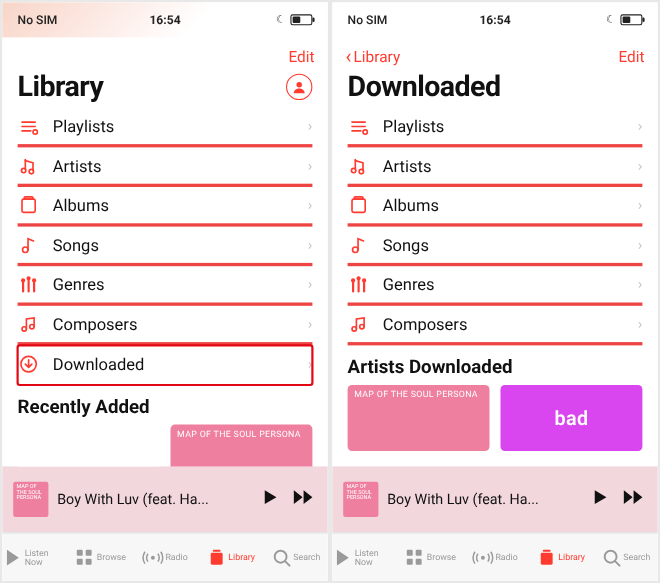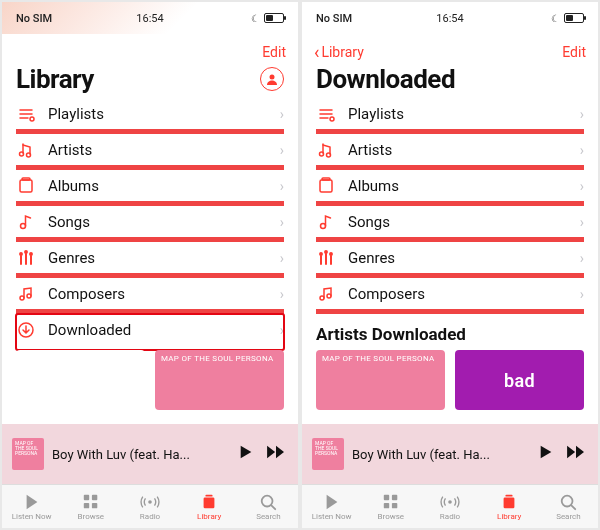--- a/index.html
+++ b/index.html
@@ -1,53 +1,53 @@
 <!DOCTYPE html>
 <html><head>
 <meta charset="utf-8">
 <style>
   * { box-sizing: border-box; margin: 0; padding: 0; font-family: -apple-system, BlinkMacSystemFont, "Segoe UI", Roboto, Helvetica, Arial, sans-serif; }
   body { width: 600px; height: 530px; background: #e8e8e8; display: flex; gap: 4px; padding: 2px; }
   .phone { flex: 1; background: #fff; display: flex; flex-direction: column; position: relative; overflow: hidden; }
   .status-bar { height: 26px; display: flex; align-items: center; padding: 16px 8px; font-size: 11px; font-weight: 500; color: #222; }
   .sb-left { flex: 1; text-align: left; padding-left: 6px;}
-  .sb-center { flex: 1; text-align: center; font-weight:400;}
+  .sb-center { flex: 1; text-align: center; font-weight:700;}
   .sb-right { flex: 1; text-align: right; display: flex; align-items: center; justify-content: flex-end; gap: 4px; padding-right:6px;}
   .moon { font-size: 10px; }
   .battery { width: 20px; height: 10px; border: 1px solid #222; border-radius: 2px; position: relative; }
   .battery::after { content:""; position:absolute; right:-3px; top:2px; width:2px; height:4px; background:#222; border-radius:1px;}
   .battery-fill { position:absolute; left:1px; top:1px; bottom:1px; width:40%; background:#222; border-radius:1px;}
   .nav-bar { height: 26px; display:flex; align-items:flex-end; justify-content:space-between; padding:0 12px; font-size:14px; }
   .nav-back { color:#ff3b30; display:flex; align-items:center; gap:2px; font-size:14px;}
   .nav-back .chev { font-size:18px; line-height:14px; }
   .nav-edit { color:#ff3b30; font-size:14px; }
   .title-row { display:flex; align-items:center; justify-content:space-between; padding:4px 14px 4px 14px; }
   .big-title { font-size:26px; font-weight:700; color:#111; letter-spacing:-0.5px;}
   .profile-circle { width:24px; height:24px; border:1.8px solid #ff3b30; border-radius:50%; display:flex; align-items:center; justify-content:center;}
   .profile-circle svg { width:12px; height:12px; }
   .list { flex:1; overflow:hidden; padding:0 14px; }
-  .row { display:flex; align-items:center; height:36px; border-bottom:5px solid #ef4444; gap:12px; position:relative;}
+  .row { display:flex; align-items:center; height:36px; border-bottom:3px solid #ef4444; gap:12px; position:relative;}
   .row .ic { width:20px; height:20px; display:flex; align-items:center; justify-content:center; color:#ff3b30; flex-shrink:0;}
   .row .ic svg { width:18px; height:18px; stroke:#ff3b30; fill:none; stroke-width:1.5;}
   .row-label { flex:1; font-size:15px; color:#111; }
   .chevron { color:#c7c7cc; font-size:14px; }
   .row.highlighted { outline:2px solid #e30613; outline-offset:-1px; border-radius:2px; border-bottom-color:transparent;}
   .section-title { font-size:17px; font-weight:700; color:#111; margin:10px 0 6px 0; }
   .recent-cards { display:flex; gap:10px; height:60px; }
   .card { flex:1; background:#ef7f9f; border-radius:4px; position:relative; overflow:hidden; color:#fff; font-size:8px; padding:4px 6px; text-transform:uppercase; letter-spacing:0.3px;}
-  .card.red { background:#a21caf; display:flex; align-items:center; justify-content:center; font-size:18px; text-transform:none; font-weight:600;}
+  .card.red { background:#d946ef; display:flex; align-items:center; justify-content:center; font-size:18px; text-transform:none; font-weight:600;}
   .card.blank { background:#fff; border:none; }
   .now-playing { height:60px; background:#f2d7dd; display:flex; align-items:center; padding:0 10px; gap:8px;}
   .np-art { width:32px; height:32px; background:#ef7f9f; border-radius:2px; padding:3px; font-size:5px; color:#fff; line-height:1;}
   .np-title { flex:1; font-size:13px; color:#111; white-space:nowrap; overflow:hidden; text-overflow:ellipsis;}
   .np-ctrl { display:flex; align-items:center; gap:10px;}
   .np-ctrl svg { width:16px; height:16px; fill:#111; }
   .np-ctrl .ff svg { width:24px; height:16px;}
   .tab-bar { height:44px; background:#f7f7f7; border-top:1px solid #ddd; display:flex; }
-  .tab { flex:1; display:flex; flex-direction:column; align-items:center; justify-content:center; gap:1px; color:#9a9a9a;}
+  .tab { flex:1; display:flex; align-items:center; justify-content:center; gap:1px; color:#9a9a9a;}
   .tab.active { color:#ff3b30; }
   .tab svg { width:20px; height:18px; fill:currentColor; stroke:currentColor;}
   .tab-label { font-size:8px; }
   .phone.left .status-bar { background: linear-gradient(135deg, #f8d5c8 0%, #fce9e3 30%, #fff 60%); }
 </style>
 </head>
 <body>
 
 <svg width="0" height="0" style="position:absolute">
   <defs>
@@ -198,20 +198,21 @@
       </div>
       <div class="row highlighted">
         <span class="ic">
           <svg viewBox="0 0 18 18">
             <use href="#i-downloaded"></use>
           </svg>
         </span>
         <span class="row-label">Downloaded</span>
         <span class="chevron">›</span>
       </div>
+      <div class="section-title">Recently Added</div>
       <div class="recent-cards">
         <div class="card blank"></div>
         <div class="card">MAP OF THE SOUL  PERSONA</div>
       </div>
     </div>
   <div class="now-playing">
     <div class="np-art">MAP OF THE SOUL PERSONA</div>
     <div class="np-title">Boy With Luv (feat. Ha...</div>
     <div class="np-ctrl">
       <span><svg viewBox="0 0 18 18">

